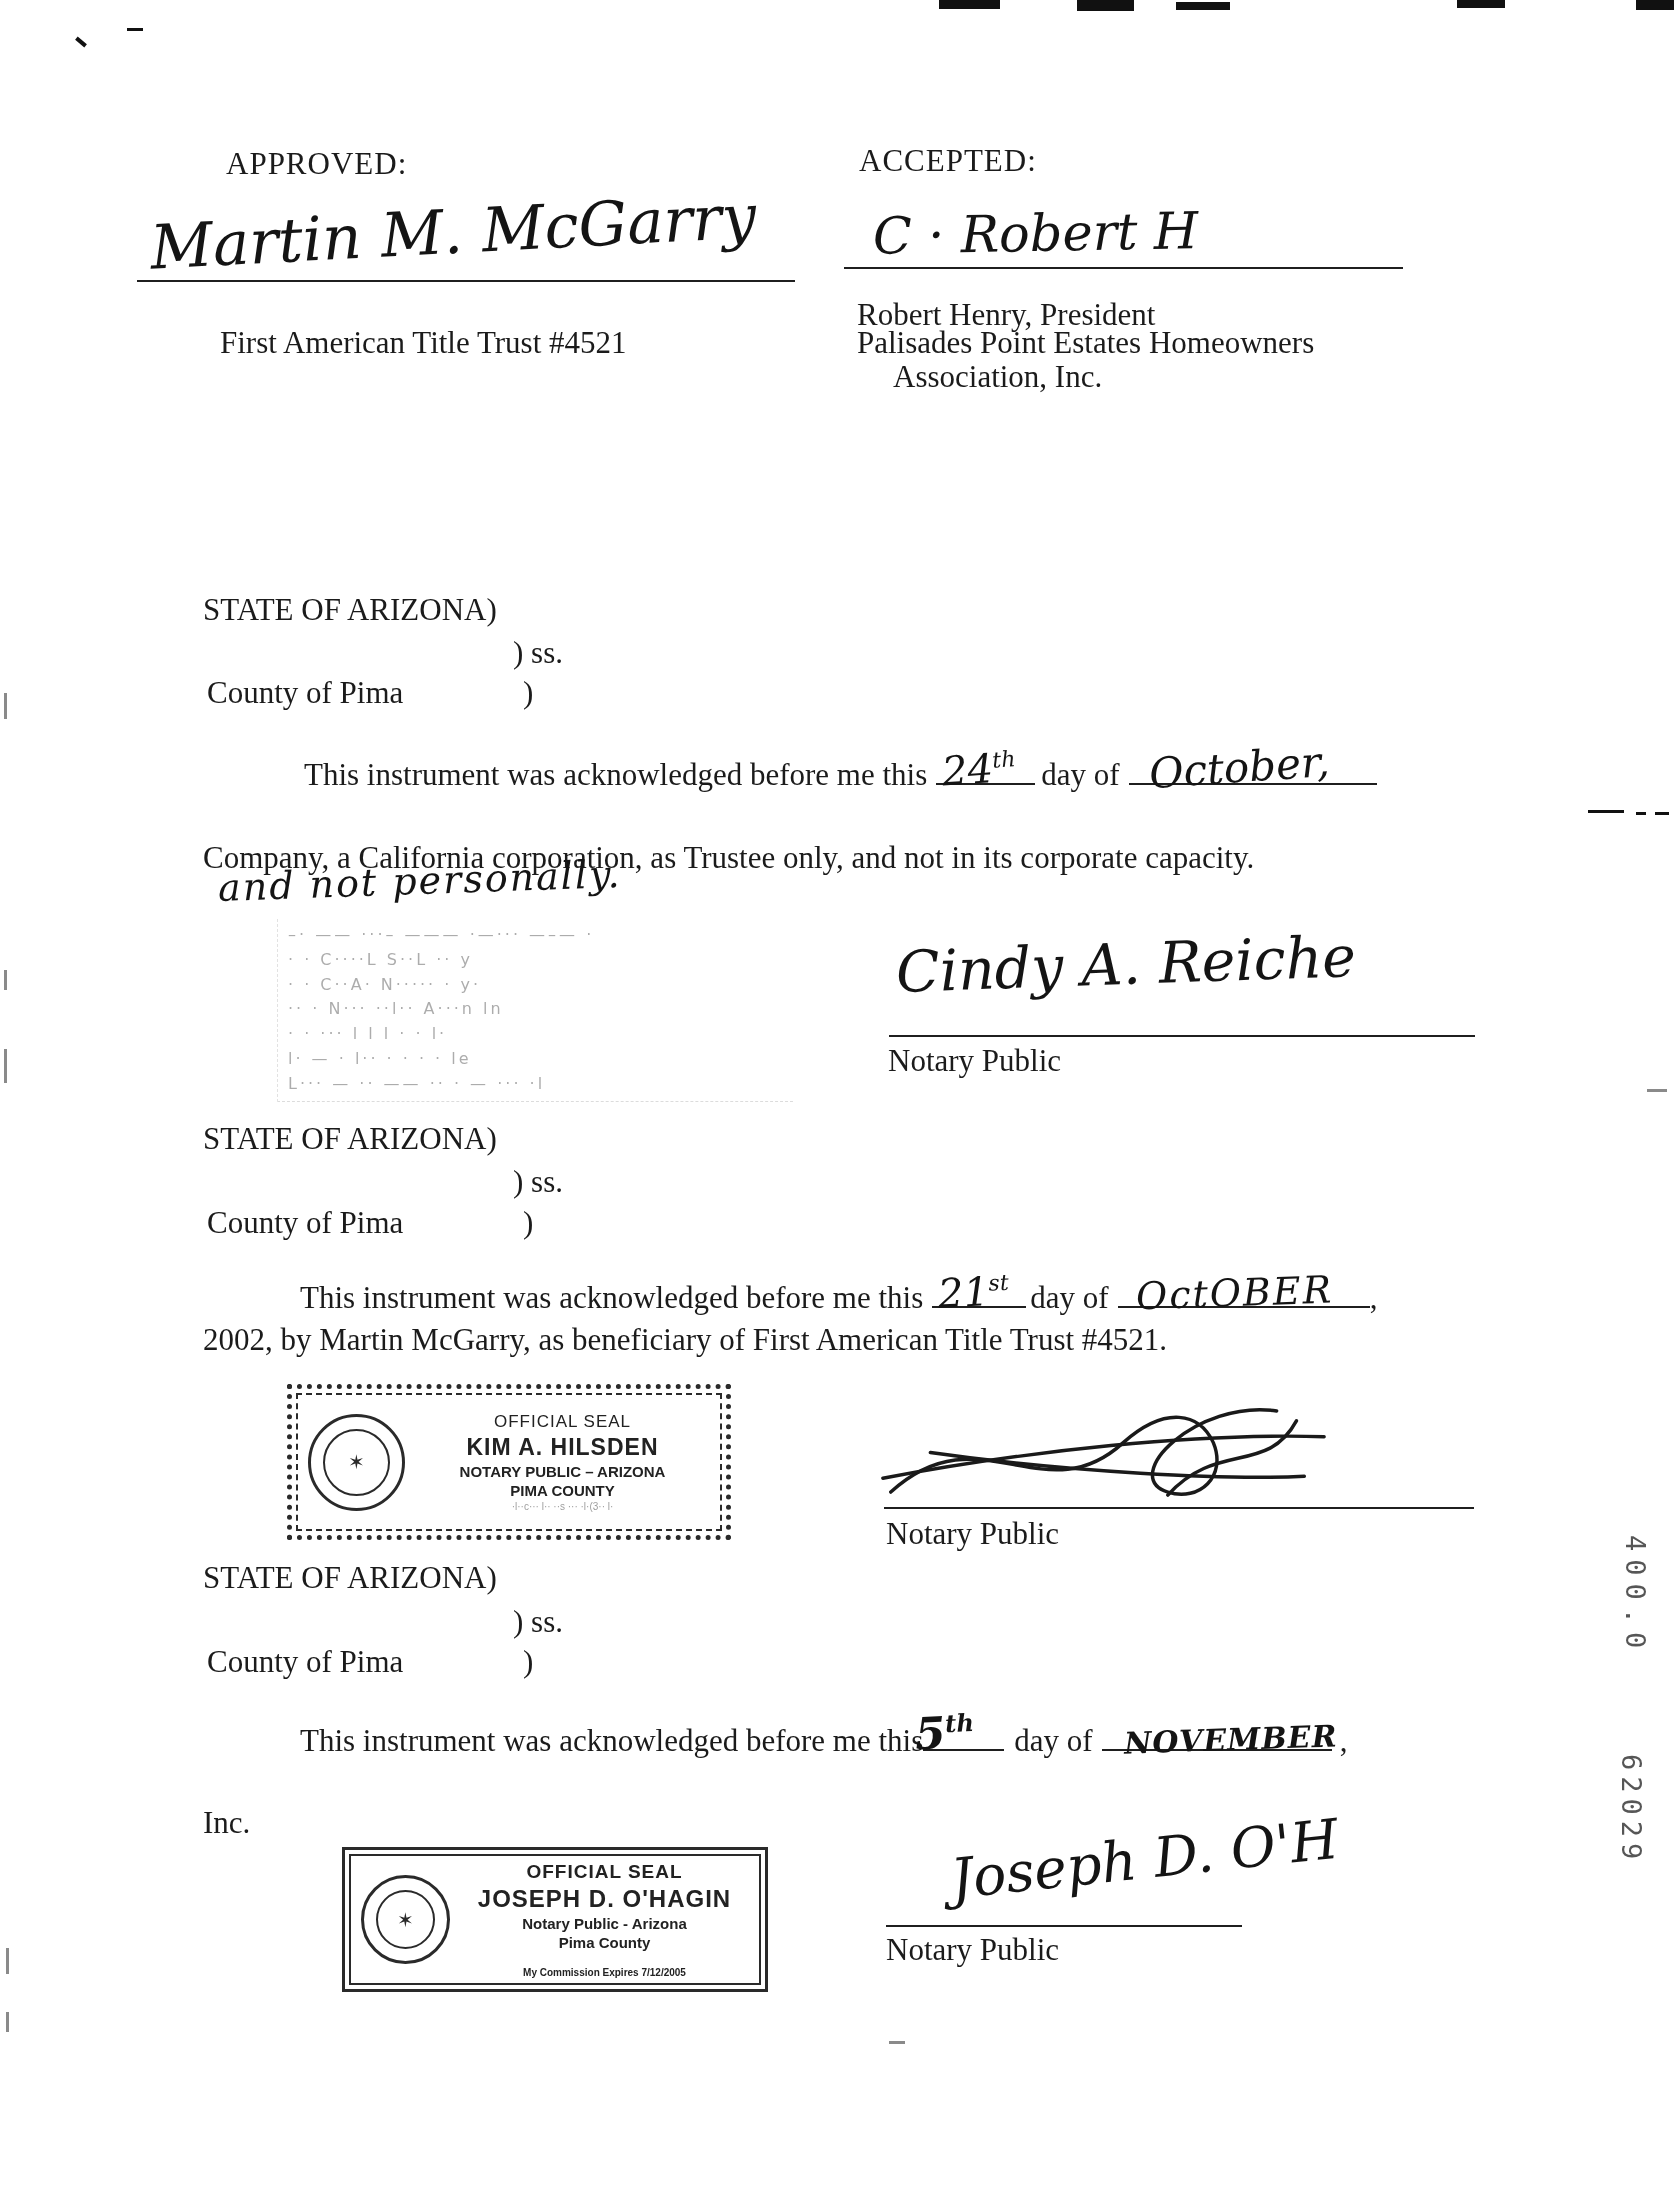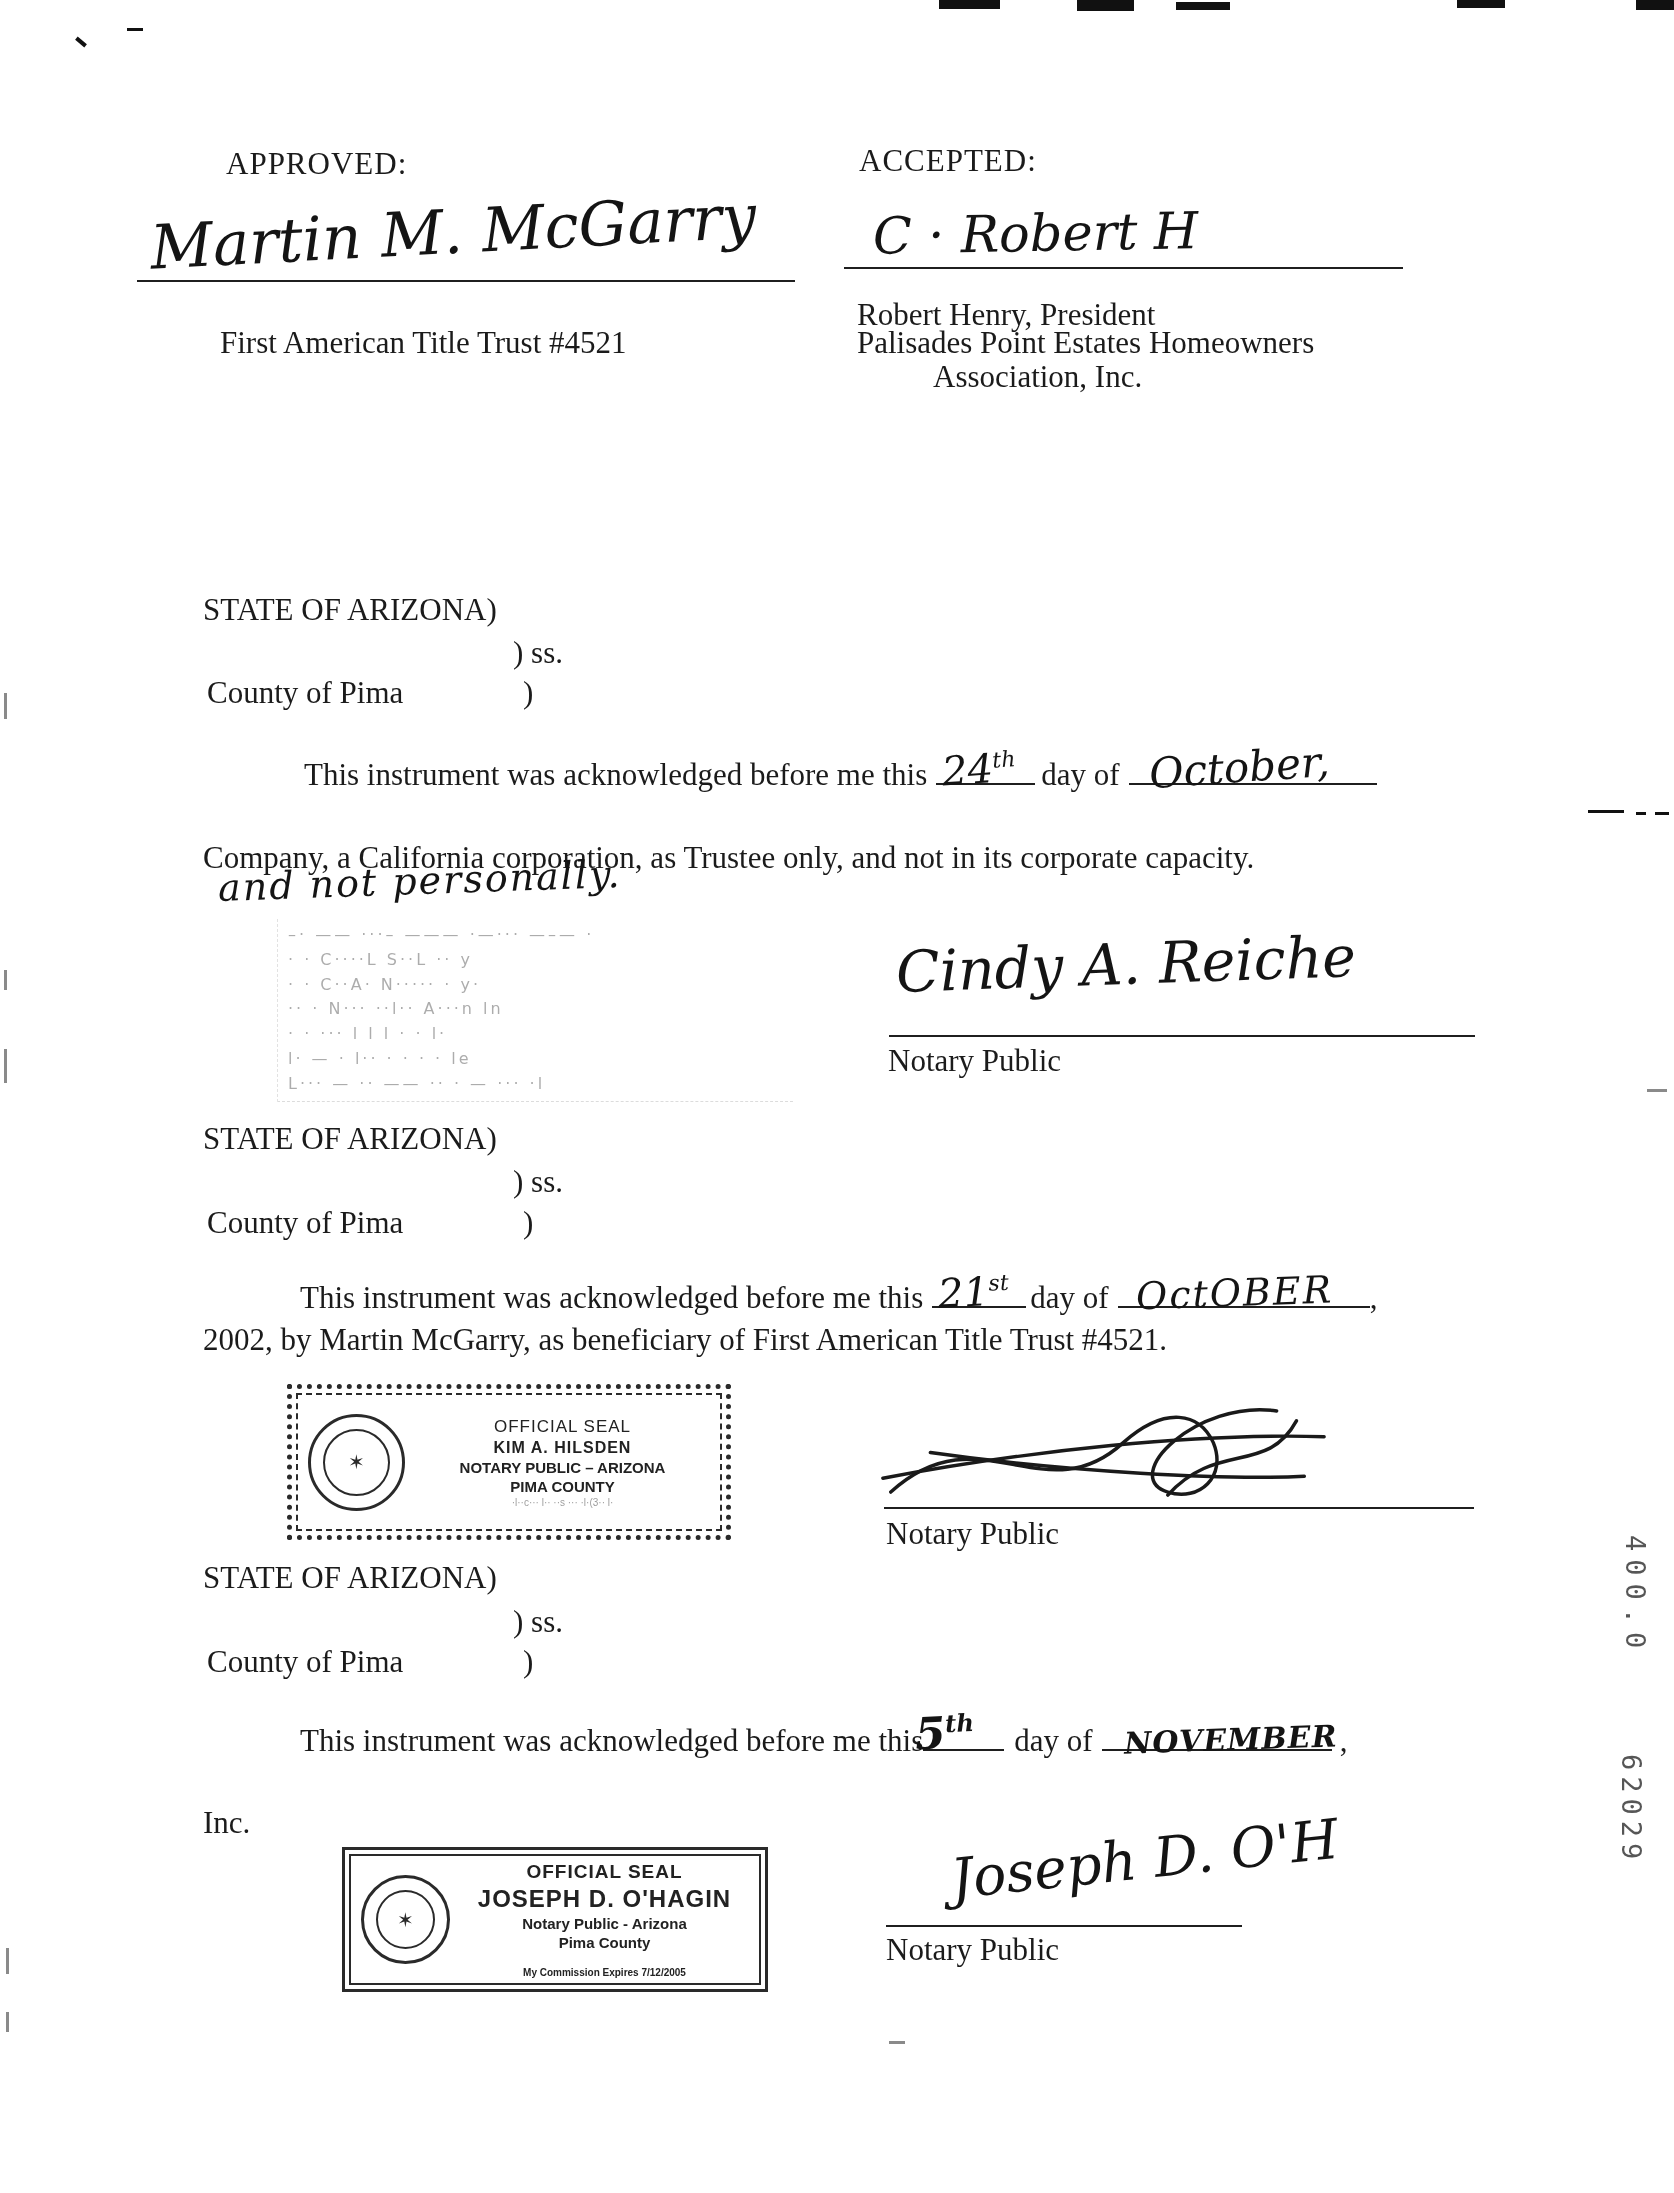--- a/index.html
+++ b/index.html
@@ -29,21 +29,21 @@
   
   .seal{position:absolute;border:3px solid #2a2a2a;padding:4px;background:#fff;}
   .seal-inner{border:2px dashed #2a2a2a;height:100%;box-sizing:border-box;
     display:flex;align-items:center;gap:10px;padding:6px 10px;}
   .seal.scallop{border-style:dotted;border-width:5px;}
   .emblem{flex:0 0 auto;border:3px solid #2a2a2a;border-radius:50%;position:relative;}
   .emblem .inner{position:absolute;inset:12px;border:2px solid #2a2a2a;border-radius:50%;}
   .emblem .star{position:absolute;top:50%;left:50%;transform:translate(-50%,-52%);font-size:20px;color:#2a2a2a;}
   .sealtext{flex:1 1 auto;text-align:center;font-family:"Liberation Sans",sans-serif;color:#222;}
   .sealtext .t1{font-size:17px;letter-spacing:1px;}
-  .sealtext .t2{font-size:16px;font-weight:bold;letter-spacing:1px;margin-top:2px;}
+  .sealtext .t2{font-size:23px;font-weight:bold;letter-spacing:1px;margin-top:2px;}
   .sealtext .t3,.sealtext .t4{font-size:15px;font-weight:bold;margin-top:2px;}
   .sealtext .t5{font-size:10px;margin-top:2px;}
   .sealtext .faded{opacity:.45;filter:blur(0.3px);}
   .artifact{position:absolute;background:#111;}
   .tick{position:absolute;background:#8a8a8a;}
   .stamp-vert{
     position:absolute;transform-origin:top left;transform:rotate(90deg);
     font-family:"DejaVu Sans Mono",monospace;color:#2c2c2c;opacity:.8;
   }
 </style>
@@ -78,21 +78,21 @@
   <div class="abs hw sig" style="left:150px;top:196px;font-size:61px;transform:rotate(-3deg);">Martin M. McGarry</div>
   <div class="sigline" style="left:137px;top:280px;width:658px;"></div>
 
   <div class="abs hw sig" style="left:873px;top:204px;font-size:51px;transform:rotate(-1deg);">C · Robert H</div>
   <div class="sigline" style="left:844px;top:267px;width:559px;"></div>
 
   <div class="abs txt" style="left:220px;top:324px;">First American Title Trust #4521</div>
 
   <div class="abs txt" style="left:857px;top:289px;margin-top:7px;">Robert Henry, President</div>
   <div class="abs txt" style="left:857px;top:324px;">Palisades Point Estates Homeowners</div>
-  <div class="abs txt" style="left:893px;top:358px;margin-left:40px;">Association, Inc.</div>
+  <div class="abs txt" style="left:893px;top:358px;">Association, Inc.</div>
 
   <div class="abs txt" style="left:203px;top:591px;">STATE OF ARIZONA)</div>
   <div class="abs txt" style="left:513px;top:634px;">) ss.</div>
   <div class="abs txt" style="left:207px;top:674px;">County of Pima</div>
   <div class="abs txt" style="left:523px;top:674px;">)</div>
 
   <div class="abs txt ackline" style="left:304px;top:752px;">
     <span class="w">This instrument was acknowledged before me this</span><span class="blank" style="width:99px;"><span class="hw" style="font-size:40px;transform:rotate(-4deg);"><span>24</span><sup>th</sup></span></span><span class="w" style="margin-left:6px;">day of</span><span class="blank" style="width:248px;"><span class="hw" style="font-size:42px;transform:rotate(-4deg);left:20px;">October,</span></span>
   </div>
   <div class="abs txt" style="left:203px;top:839px;">Company, a California corporation, as Trustee only, and not in its corporate capacity.</div>

